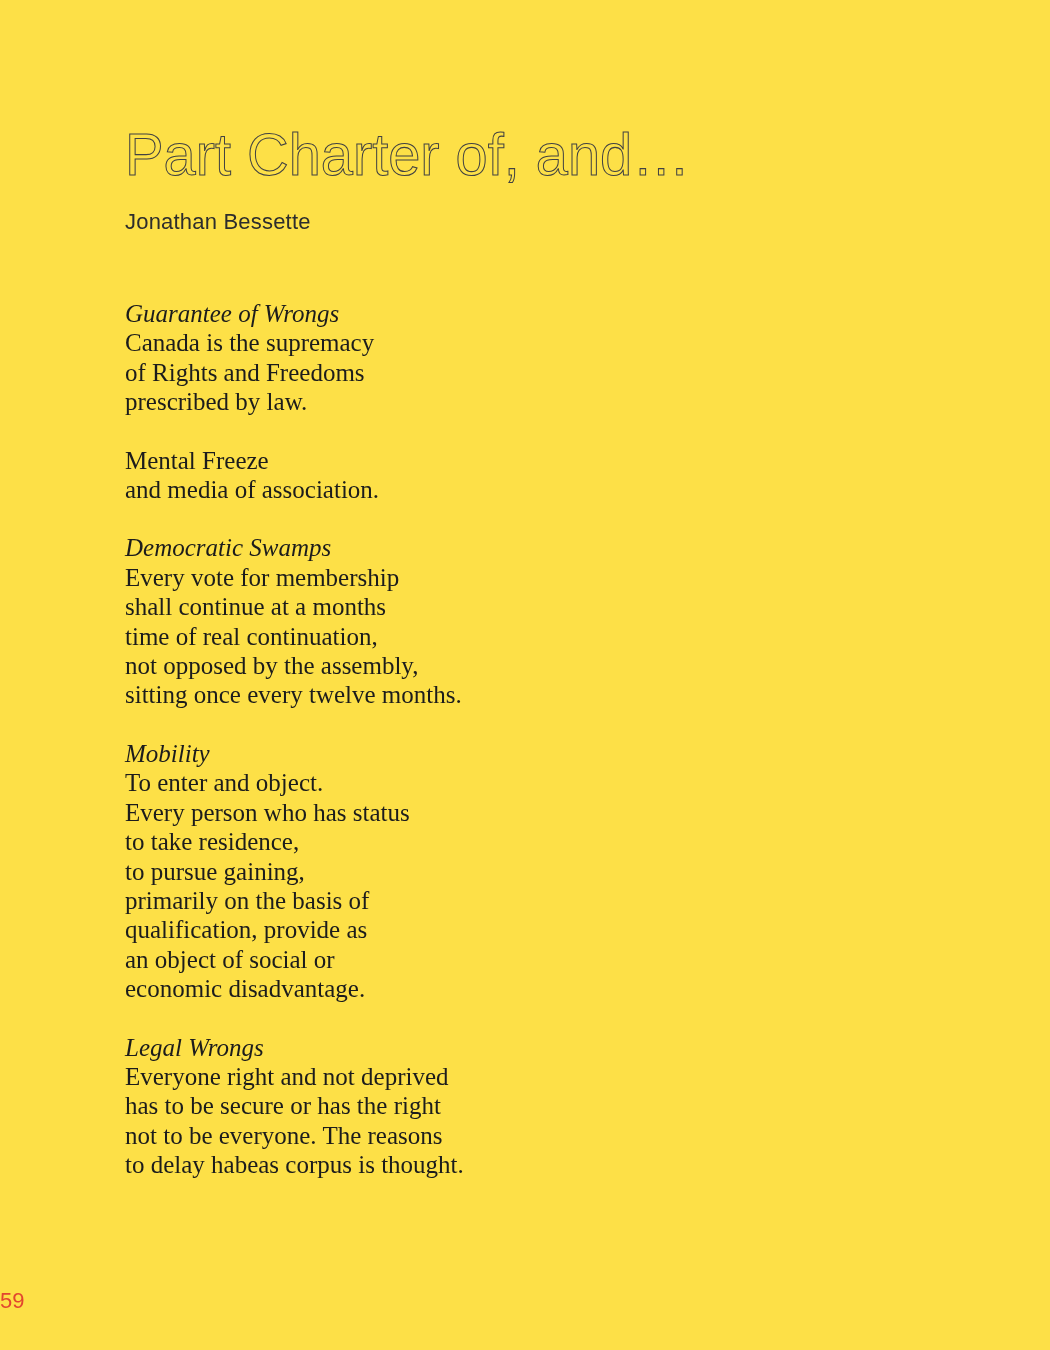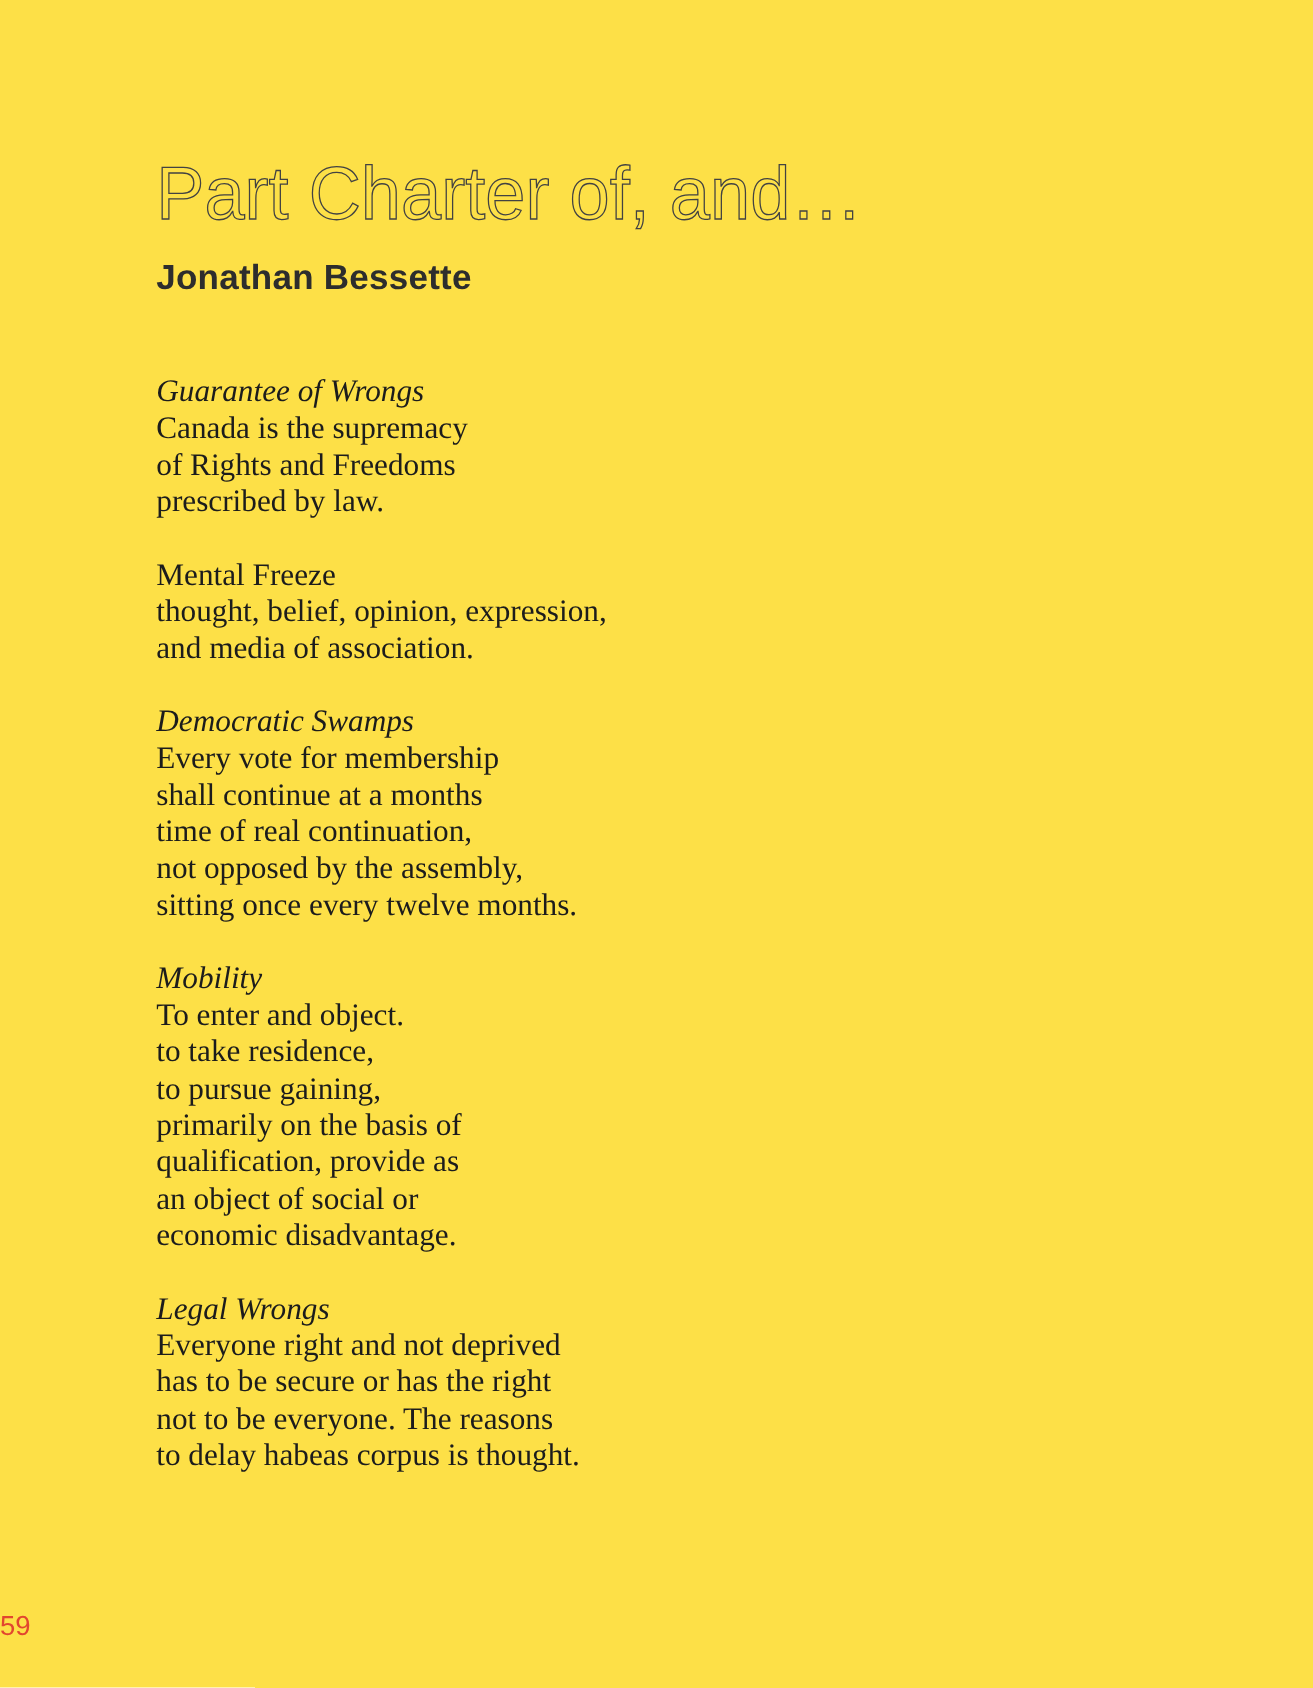--- a/index.html
+++ b/index.html
@@ -23,25 +23,24 @@
   }
   .title-wrap svg text {
     font-family: "Liberation Sans", sans-serif;
     font-weight: 400;
   }
   .author {
     position: absolute;
     left: 125px;
     top: 206px;
     font-family: "Liberation Sans", sans-serif;
-    font-size: 28px;
+    font-size: 22px;
     line-height: 32px;
     color: #2d2d2d;
     letter-spacing: 0.2px;
-    font-weight: bold;
   }
   .poem {
     position: absolute;
     left: 125px;
     top: 299px;
     width: 520px;
     font-family: "Liberation Serif", serif;
     font-size: 25px;
     line-height: 29.4px;
     color: #1c1c1c;
@@ -81,34 +80,34 @@
 
   <div class="poem">
       <div class="stanza">
         <div class="line heading italic">Guarantee of Wrongs</div>
         <div class="line">Canada is the supremacy</div>
         <div class="line">of Rights and Freedoms</div>
         <div class="line">prescribed by law.</div>
       </div>
       <div class="stanza">
         <div class="line heading">Mental Freeze</div>
-        <div class="line">thought, belief, opinion, expression,</div>
         <div class="line">and media of association.</div>
       </div>
       <div class="stanza">
         <div class="line heading italic">Democratic Swamps</div>
         <div class="line">Every vote for membership</div>
         <div class="line">shall continue at a months</div>
         <div class="line">time of real continuation,</div>
         <div class="line">not opposed by the assembly,</div>
         <div class="line">sitting once every twelve months.</div>
       </div>
       <div class="stanza">
         <div class="line heading italic">Mobility</div>
         <div class="line">To enter and object.</div>
+        <div class="line">Every person who has status</div>
         <div class="line">to take residence,</div>
         <div class="line">to pursue gaining,</div>
         <div class="line">primarily on the basis of</div>
         <div class="line">qualification, provide as</div>
         <div class="line">an object of social or</div>
         <div class="line">economic disadvantage.</div>
       </div>
       <div class="stanza">
         <div class="line heading italic">Legal Wrongs</div>
         <div class="line">Everyone right and not deprived</div>

